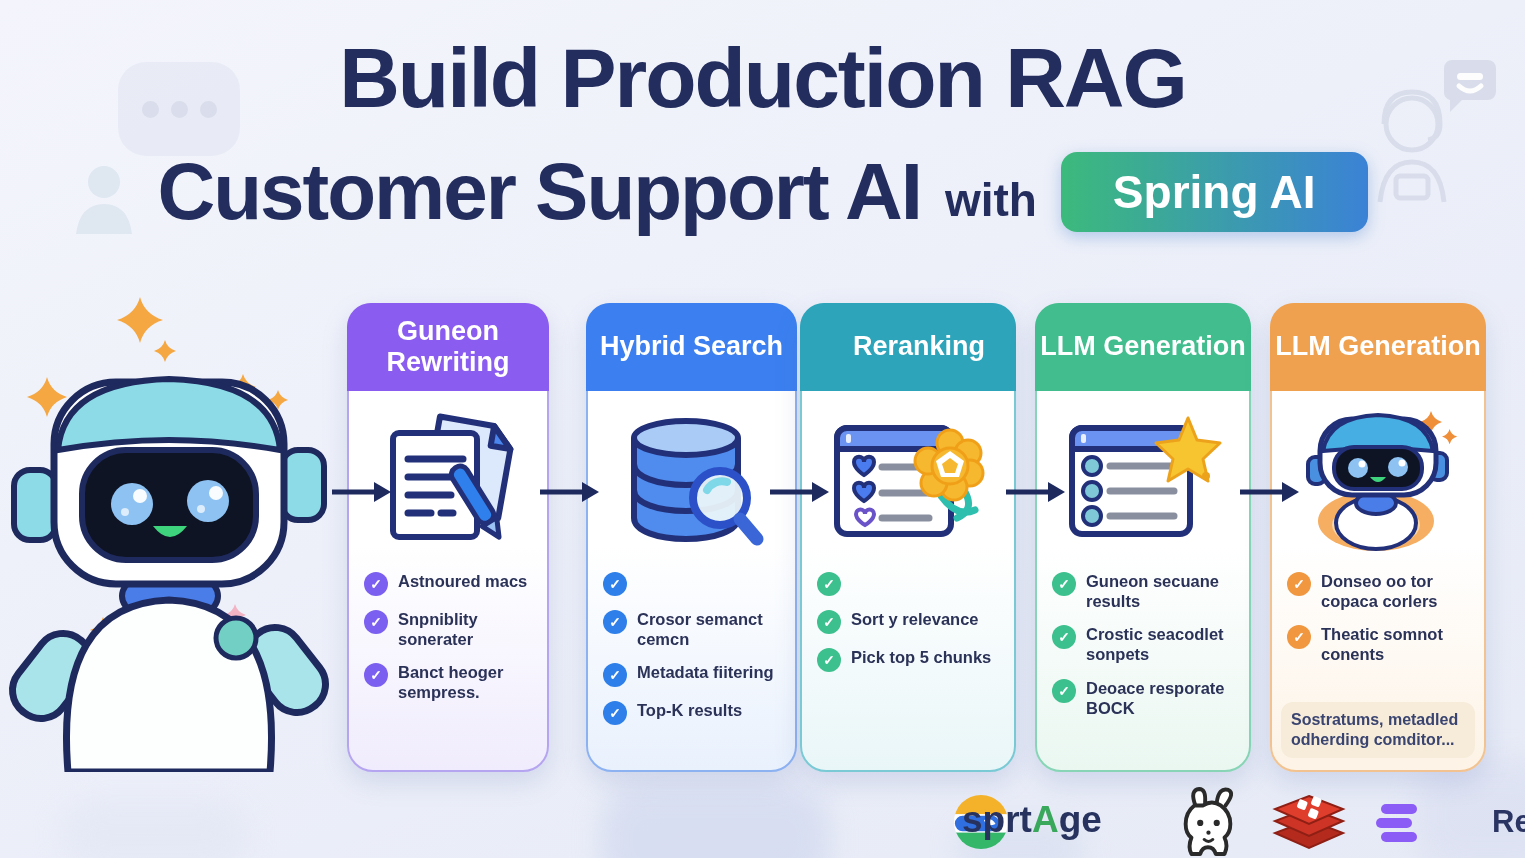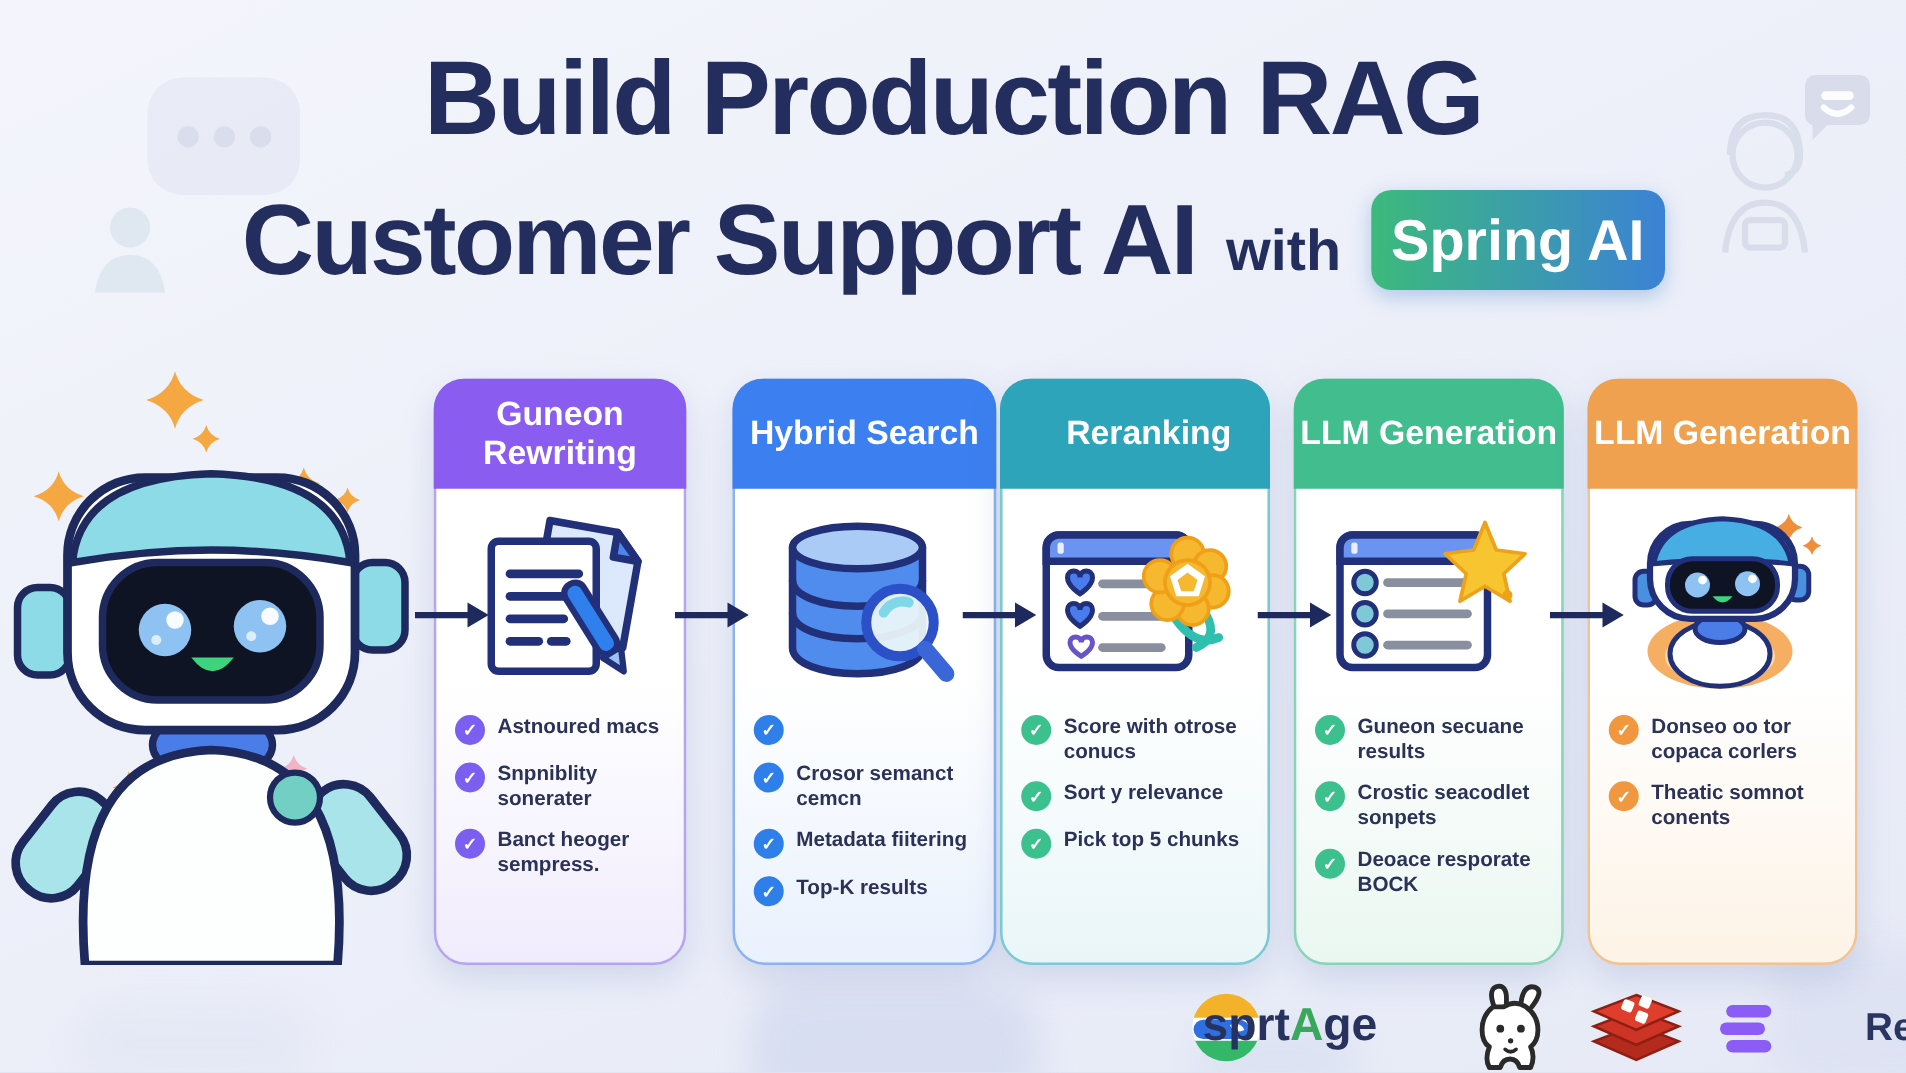--- a/index.html
+++ b/index.html
@@ -18,21 +18,21 @@
   .blob2{left:60px;top:800px;width:190px;height:70px;background:#dde2f2;opacity:.45;}
   .blob3{left:1415px;top:760px;width:150px;height:110px;background:#d7dcf0;opacity:.55;}
   .blob4{left:955px;top:820px;width:130px;height:55px;background:#c5cee9;opacity:.3;}
   
   .title1{position:absolute;top:30px;left:0;right:0;text-align:center;z-index:4;
     font-size:84px;font-weight:800;color:#232d5e;letter-spacing:-2px;}
   .title2{position:absolute;top:146px;left:0;right:0;z-index:4;
     display:flex;justify-content:center;align-items:center;gap:24px;}
   .title2-main{font-size:80px;font-weight:800;color:#232d5e;letter-spacing:-2px;text-align:center;}
   .title2-with{font-size:46px;font-weight:700;color:#232d5e;margin-top:16px;}
-  .badge{padding:13px 16px;border-radius:16px;font-size:46px;font-weight:800;color:#fff;
+  .badge{padding:13px 52px;border-radius:16px;font-size:46px;font-weight:800;color:#fff;
     background:linear-gradient(90deg,#3cba7c,#3b82d6);box-shadow:0 5px 16px rgba(70,125,205,.35);}
   
   .mascot{position:absolute;left:2px;top:282px;width:335px;height:490px;z-index:2;}
   
   .card{position:absolute;top:303px;height:465px;border-radius:26px;z-index:2;
     display:flex;flex-direction:column;border:2px solid transparent;
     box-shadow:0 10px 26px rgba(90,110,180,.18);}
   .card0{left:347px;width:198px;border-color:#b5a5f1;background:linear-gradient(180deg,#fff 52%,#f0ecfd 100%);}
   .card1{left:586px;width:207px;border-color:#8db2f2;background:linear-gradient(180deg,#fff 52%,#e9f1fd 100%);}
   .card2{left:800px;width:212px;border-color:#79cad5;background:linear-gradient(180deg,#fff 52%,#e9f6f8 100%);}
@@ -261,21 +261,20 @@
             <circle cx="99" cy="51" r="13"></circle>
           <circle cx="121" cy="56" r="18"></circle>
         </g>
         <path d="M121 41 L135 51 L130 67 L112 67 L107 51 Z" fill="#fff"></path>
         <path d="M121 48 L129 54 L126 63 L116 63 L113 54 Z" fill="#f6b82e"></path>
       </svg>
     </div>
     <ul class="checklist">
       <li class="check-item">
         <span class="check" style="background-color: rgb(60, 192, 141);">✓</span>
-        <span class="check-text">Score with otrose conucs</span>
         </li>
       <li class="check-item">
         <span class="check" style="background-color: rgb(60, 192, 141);">✓</span>
         <span class="check-text">Sort y relevance</span>
         </li>
       <li class="check-item">
         <span class="check" style="background-color: rgb(60, 192, 141);">✓</span>
         <span class="check-text">Pick top 5 chunks</span>
         </li>
     </ul>
@@ -349,20 +348,21 @@
     <ul class="checklist">
       <li class="check-item">
         <span class="check" style="background-color: rgb(240, 151, 63);">✓</span>
         <span class="check-text">Donseo oo tor copaca corlers</span>
         </li>
       <li class="check-item">
         <span class="check" style="background-color: rgb(240, 151, 63);">✓</span>
         <span class="check-text">Theatic somnot conents</span>
         </li>
     </ul>
+    <div class="note">Sostratums, metadled odherding comditor...</div>
   </div>
 
   <svg class="logo spring-circle" width="58" height="58" viewBox="0 0 60 60">
     <defs>
         <clipPath id="cc">
           <circle cx="30" cy="30" r="28"></circle>
         </clipPath>
       </defs>
     <g clip-path="url(#cc)">
       <rect x="0" y="0" width="60" height="22" fill="#f3b229"></rect>

